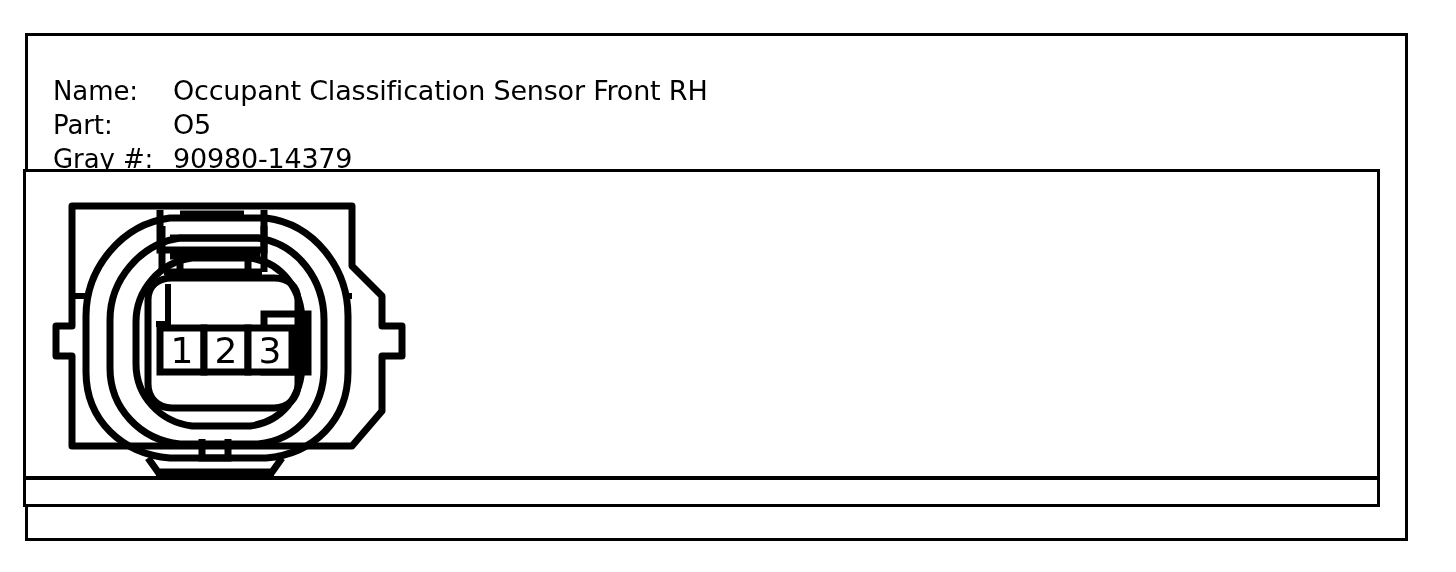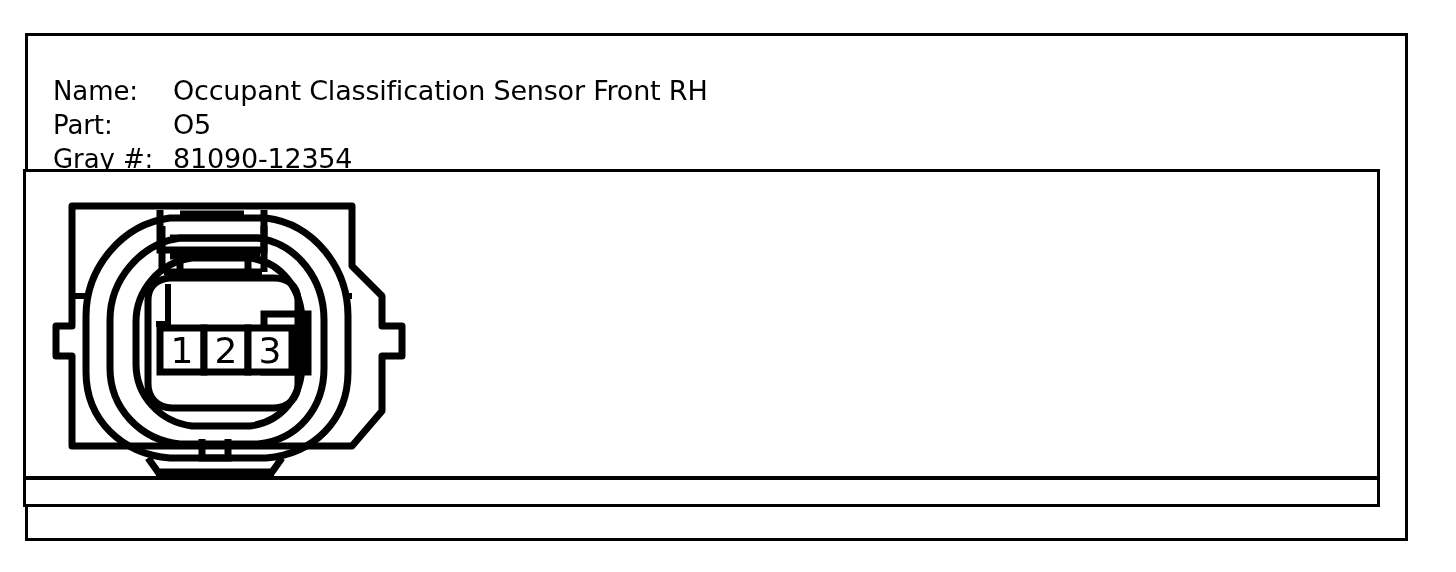--- a/index.html
+++ b/index.html
@@ -112,21 +112,21 @@
         <span class="spec-value">Occupant Classification Sensor Front RH</span>
       </div>
 
       <div class="spec-row">
         <span class="spec-label">Part:</span>
         <span class="spec-value">O5</span>
       </div>
 
       <div class="spec-row">
         <span class="spec-label">Gray #:</span>
-        <span class="spec-value">81090-12354</span>
+        <span class="spec-value">90980-14379</span>
       </div>
 
       <div class="spec-row">
         <span class="spec-label">Color:</span>
         <span class="spec-value">Gray</span>
       </div>
 
     </div>
 
   </div>

